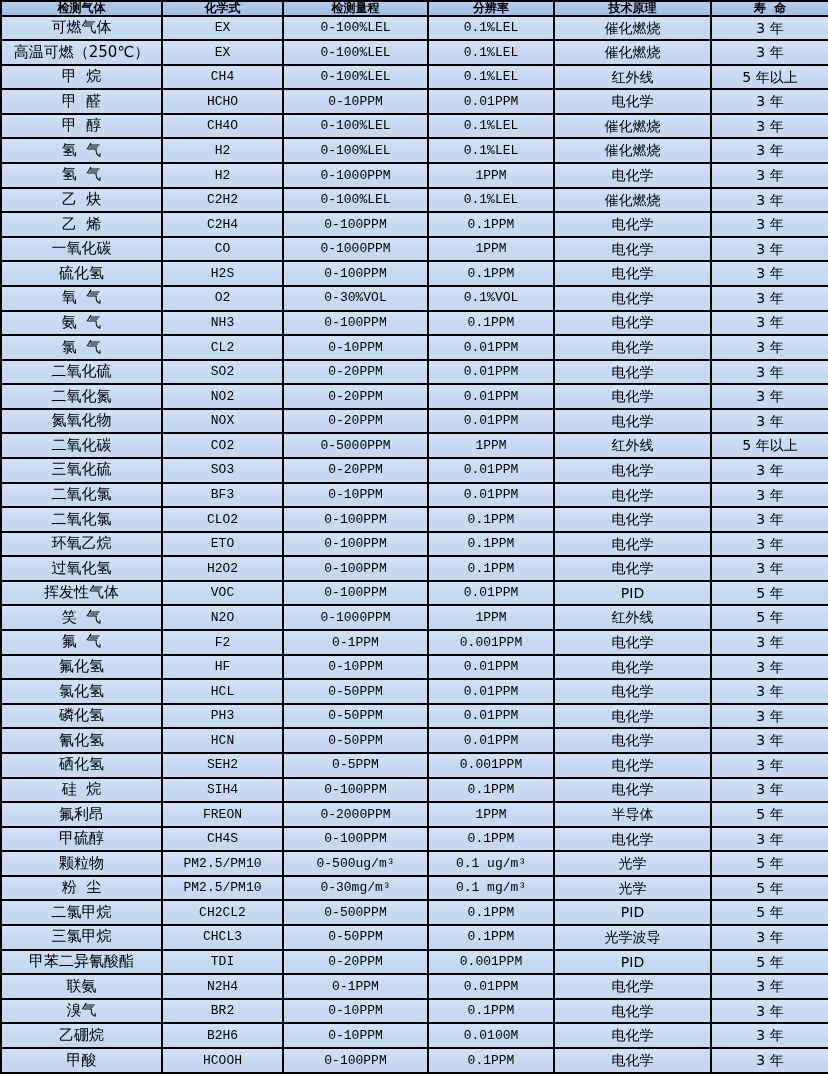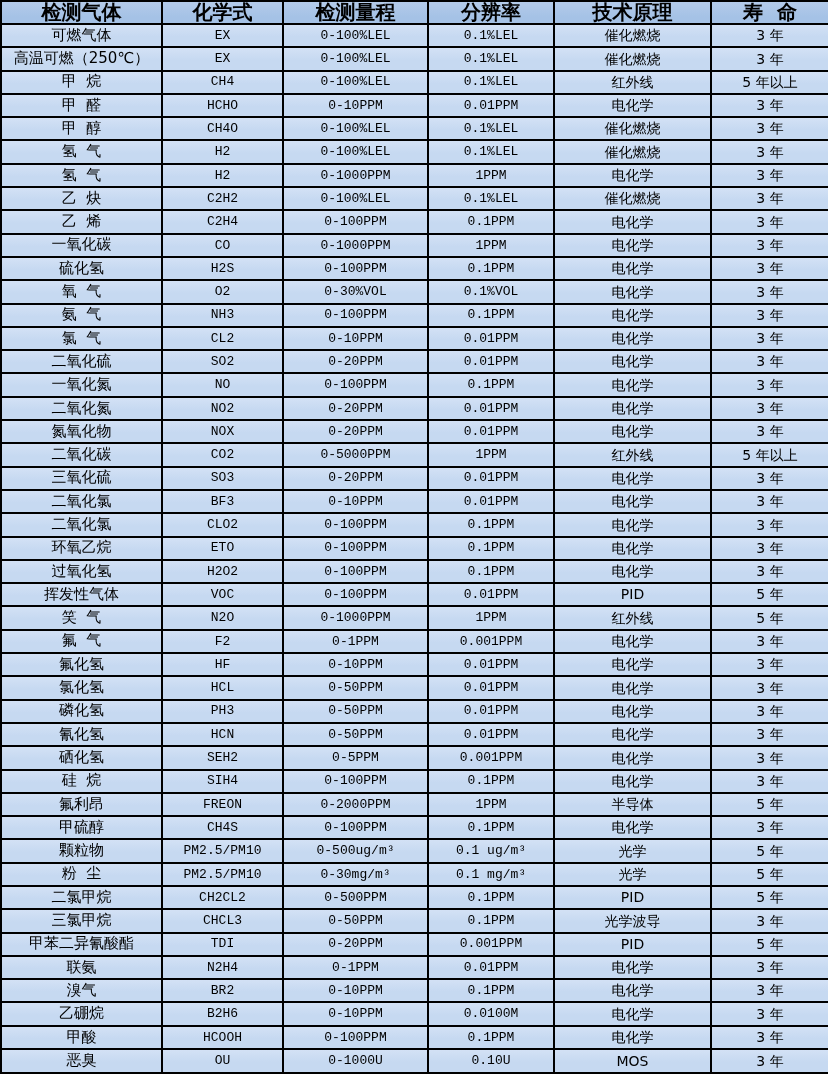--- a/index.html
+++ b/index.html
@@ -31,21 +31,21 @@
     vertical-align: middle;
     padding: 0 2px;
     white-space: pre;
     overflow: hidden;
     line-height: 1.05;
   }
   .spec-table th {
     background-color: var(--header-bg);
     background-image: linear-gradient(180deg, var(--header-bg-light) 0%, var(--header-bg) 70%);
     font-weight: bold;
-    font-size: 20px;
+    font-size: 12px;
   }
   .spec-table td {
     background-color: var(--row-bg);
     background-image: linear-gradient(180deg, var(--row-bg-light) 0%, var(--row-bg) 55%);
     font-size: 15px;
   }
   .spec-table td.mono {
     font-family: "Liberation Mono", "DejaVu Sans Mono", monospace;
     font-size: 13px;
   }
@@ -205,28 +205,20 @@
 
   <tr>
     <td class="c-gas">二氧化硫</td>
     <td class="c-formula mono">SO2</td>
     <td class="c-range mono">0-20PPM</td>
     <td class="c-res mono">0.01PPM</td>
     <td class="c-principle">电化学</td>
     <td class="c-life">3 年</td>
   </tr>
 
-  <tr>
-    <td class="c-gas">一氧化氮</td>
-    <td class="c-formula mono">NO</td>
-    <td class="c-range mono">0-100PPM</td>
-    <td class="c-res mono">0.1PPM</td>
-    <td class="c-principle">电化学</td>
-    <td class="c-life">3 年</td>
-  </tr>
 
   <tr>
     <td class="c-gas">二氧化氮</td>
     <td class="c-formula mono">NO2</td>
     <td class="c-range mono">0-20PPM</td>
     <td class="c-res mono">0.01PPM</td>
     <td class="c-principle">电化学</td>
     <td class="c-life">3 年</td>
   </tr>
 
@@ -469,22 +461,14 @@
 
   <tr>
     <td class="c-gas">甲酸</td>
     <td class="c-formula mono">HCOOH</td>
     <td class="c-range mono">0-100PPM</td>
     <td class="c-res mono">0.1PPM</td>
     <td class="c-principle">电化学</td>
     <td class="c-life">3 年</td>
   </tr>
 
-  <tr>
-    <td class="c-gas">恶臭</td>
-    <td class="c-formula mono">OU</td>
-    <td class="c-range mono">0-1000U</td>
-    <td class="c-res mono">0.10U</td>
-    <td class="c-principle">MOS</td>
-    <td class="c-life">3 年</td>
-  </tr>
 </tbody>
 </table>
 
 </body></html>

